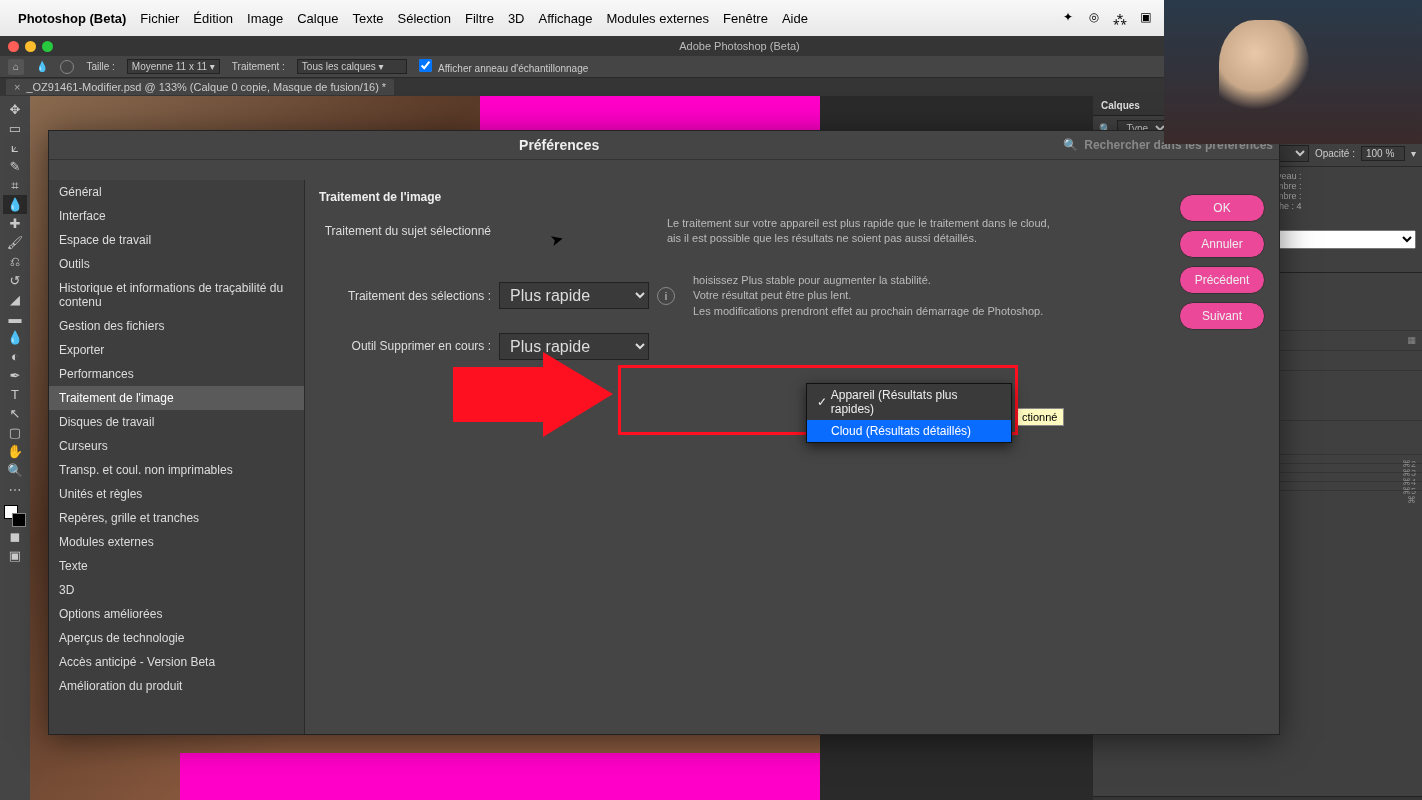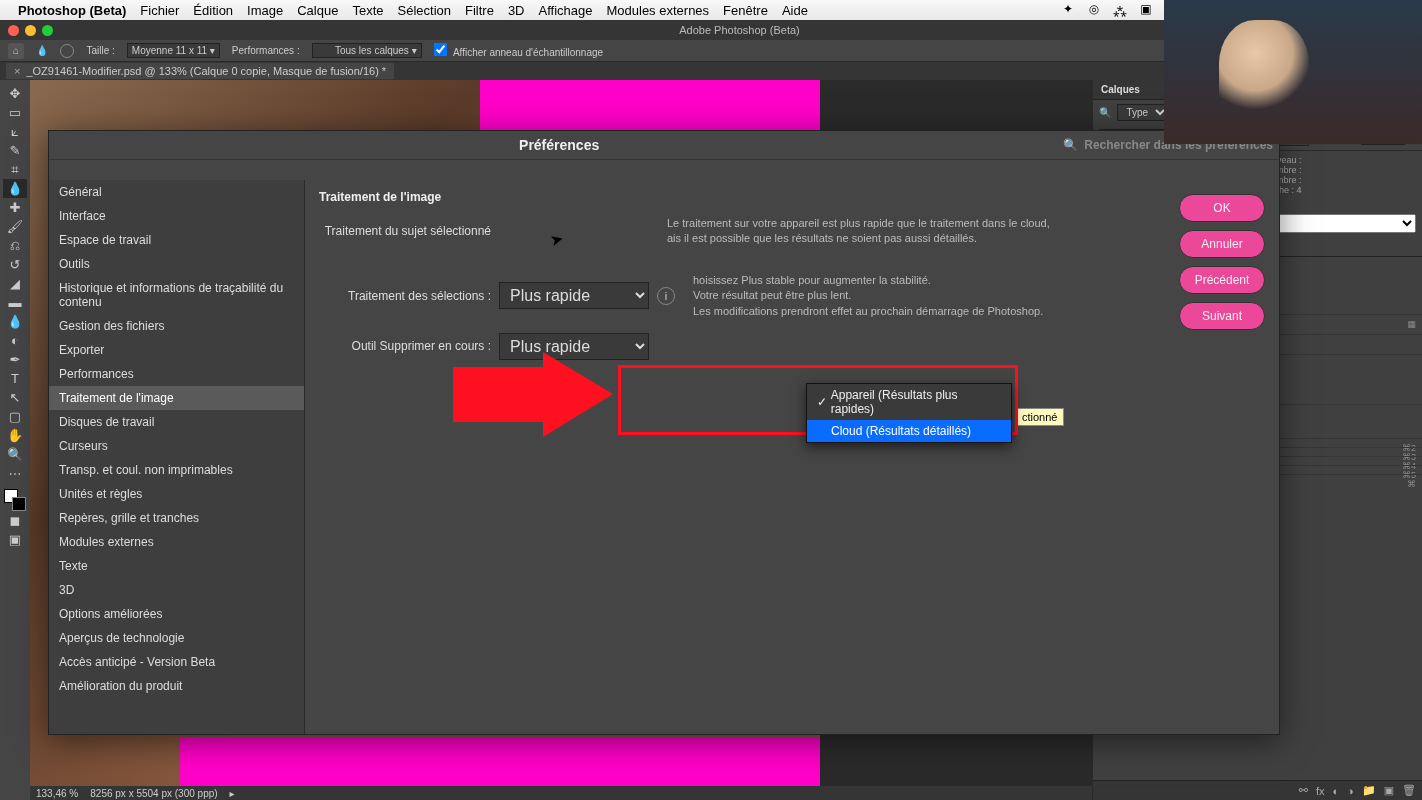--- a/index.html
+++ b/index.html
@@ -1,19 +1,19 @@
 <!DOCTYPE html>
 <html><head>
 <meta charset="utf-8">
 <style>
 * { margin: 0; padding: 0; box-sizing: border-box; font-family: -apple-system, Helvetica, Arial, sans-serif; }
 body { background: #3a3a3a; color: #ccc; font-size: 11px; width: 1422px; height: 800px; overflow: hidden; position: relative; }
 
 
-.menubar { height: 20px; background: linear-gradient(#f8f8f8,#e8e8e8); display: flex; align-items: center; padding: 0 8px; color: #000; font-size: 13px; }
+.menubar { height: 36px; background: linear-gradient(#f8f8f8,#e8e8e8); display: flex; align-items: center; padding: 0 8px; color: #000; font-size: 13px; }
 .menubar .apple { font-size: 14px; margin-right: 10px; }
 .menubar .app-name { font-weight: 600; margin-right: 14px; }
 .menubar .menu-item { margin-right: 14px; cursor: default; }
 .menubar .right-icons { margin-left: auto; display: flex; gap: 10px; font-size: 12px; }
 .menubar .right-icons span { width: 16px; text-align: center; }
 
 
 .win-title { height: 20px; background: #353535; display: flex; align-items: center; padding: 0 8px; font-size: 11px; color: #bbb; }
 .traffic { display: flex; gap: 6px; margin-right: 12px; }
 .traffic span { width: 11px; height: 11px; border-radius: 50%; display: inline-block; }
@@ -157,22 +157,22 @@
   </div>
   <span class="title-text">Adobe Photoshop (Beta)</span>
 </div>
 
 <div class="opts">
   <span class="home">⌂</span>
   <span>💧</span>
   <span class="circ"></span>
   <span>Taille :</span>
   <span class="fake-select"><span>Moyenne 11 x 11</span> ▾</span>
-  <span>Performances :</span>
-  <span class="fake-select" style="min-width:110px;text-align:right;"><span>Tous les calques</span> ▾</span>
+  <span>Traitement :</span>
+  <span class="fake-select" style="min-width:110px;"><span>Tous les calques</span> ▾</span>
   <label><input type="checkbox" checked="" style=""> <span>Afficher anneau d'échantillonnage</span></label>
 </div>
 
 <div class="doc-tab">
   <span class="tab"><span class="x">×</span><span>_OZ91461-Modifier.psd @ 133% (Calque 0 copie, Masque de fusion/16) *</span></span>
 </div>
 
 <div class="main">
 
   <div class="toolbar">

